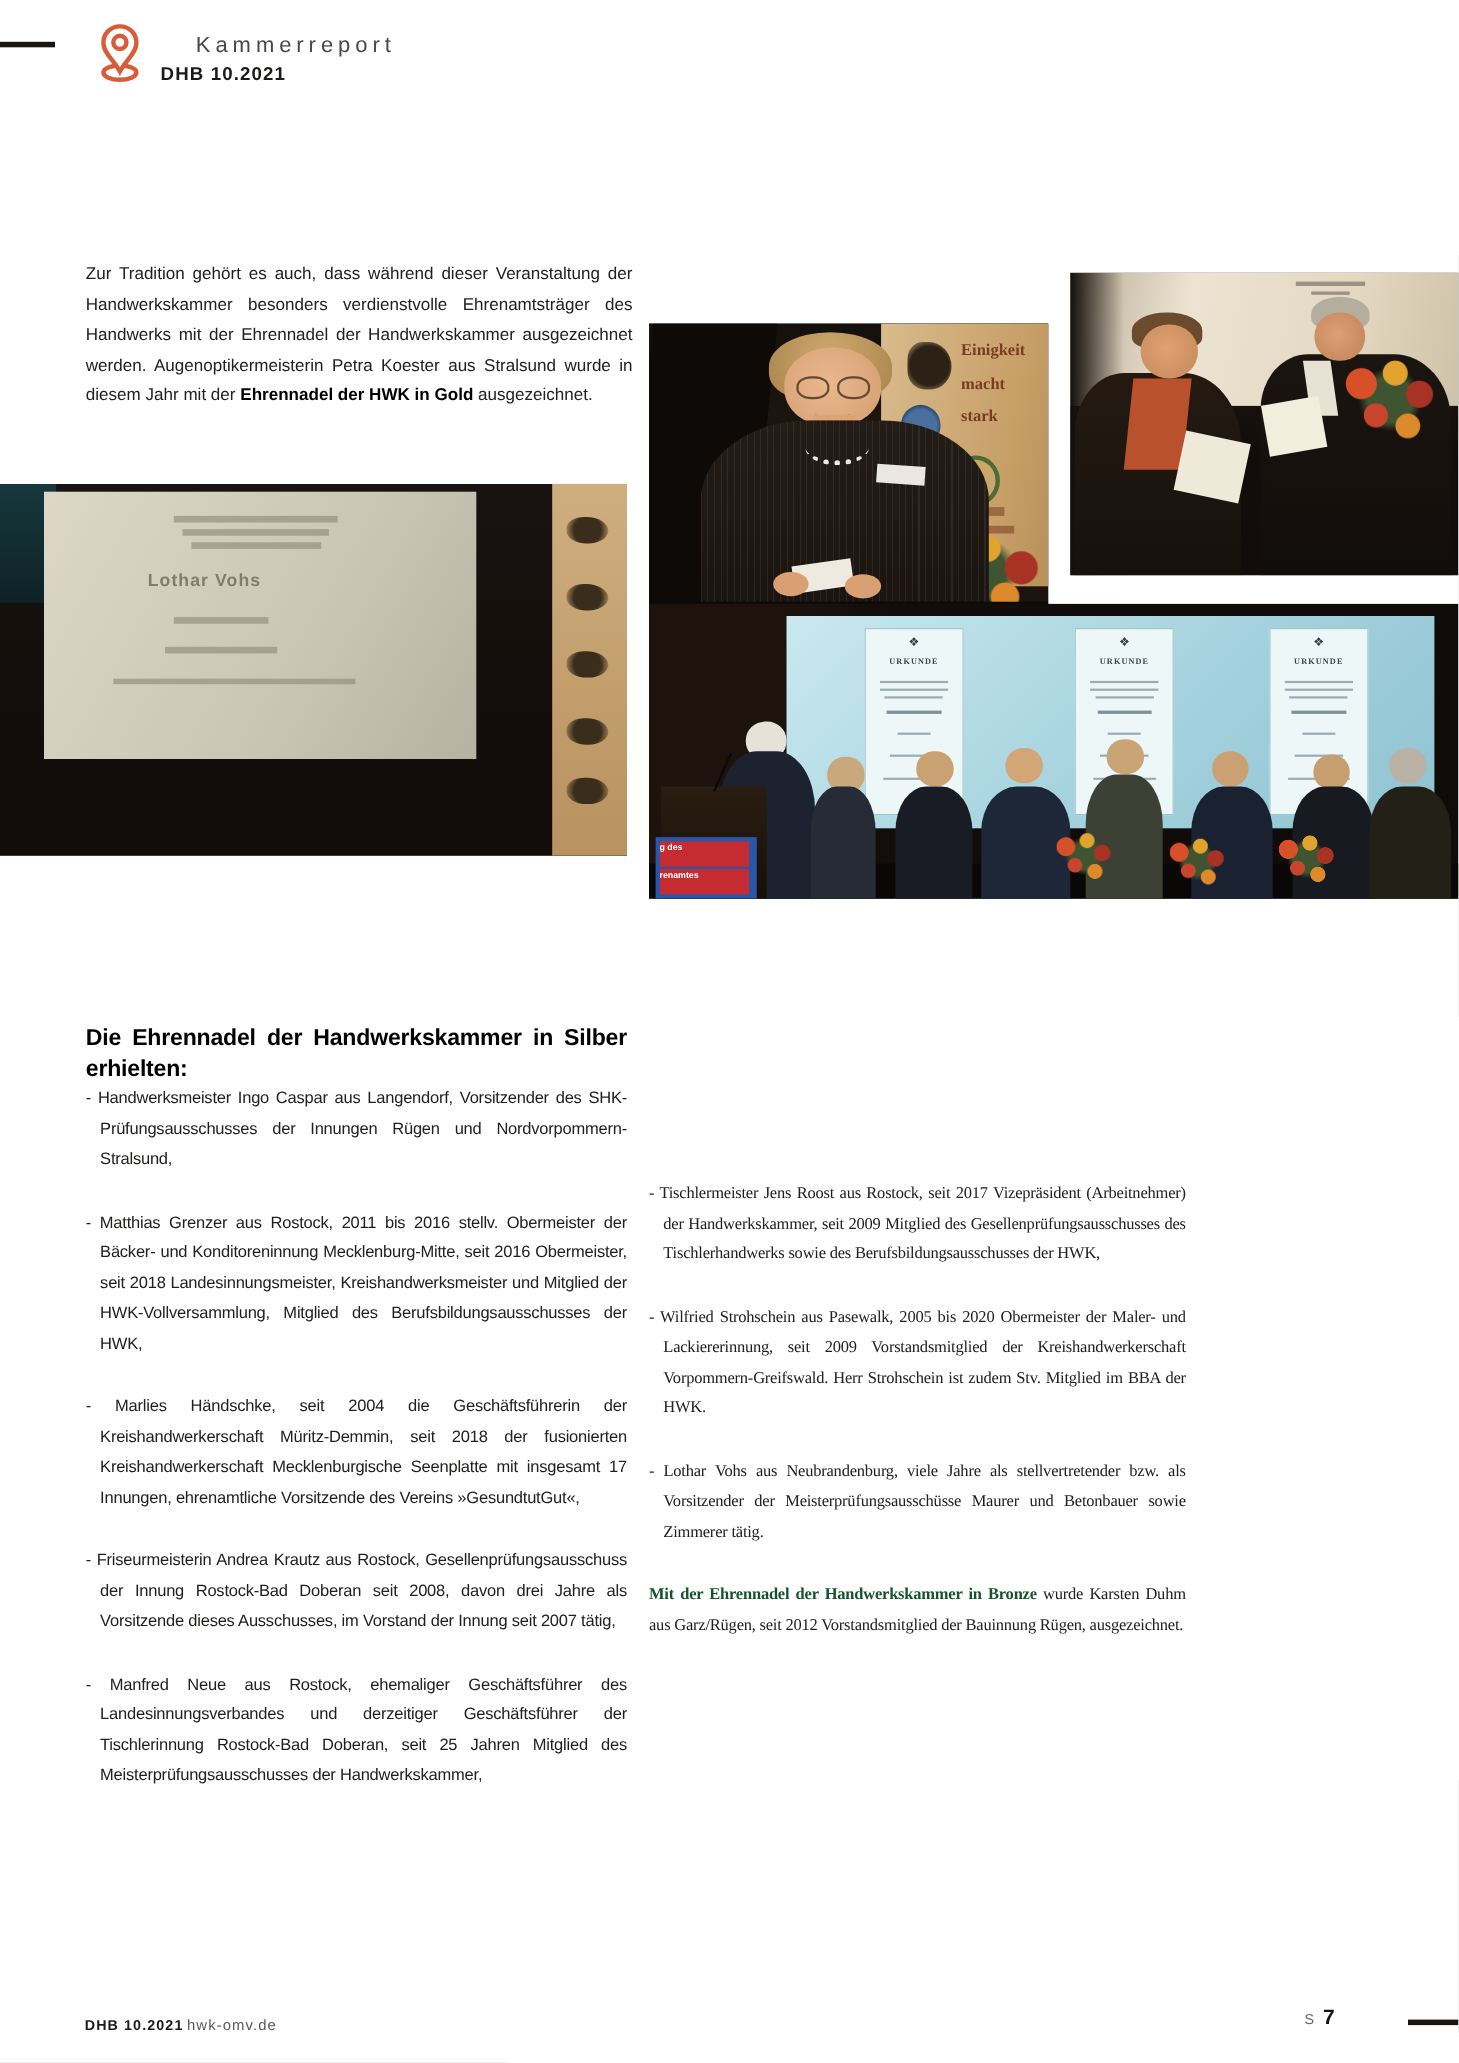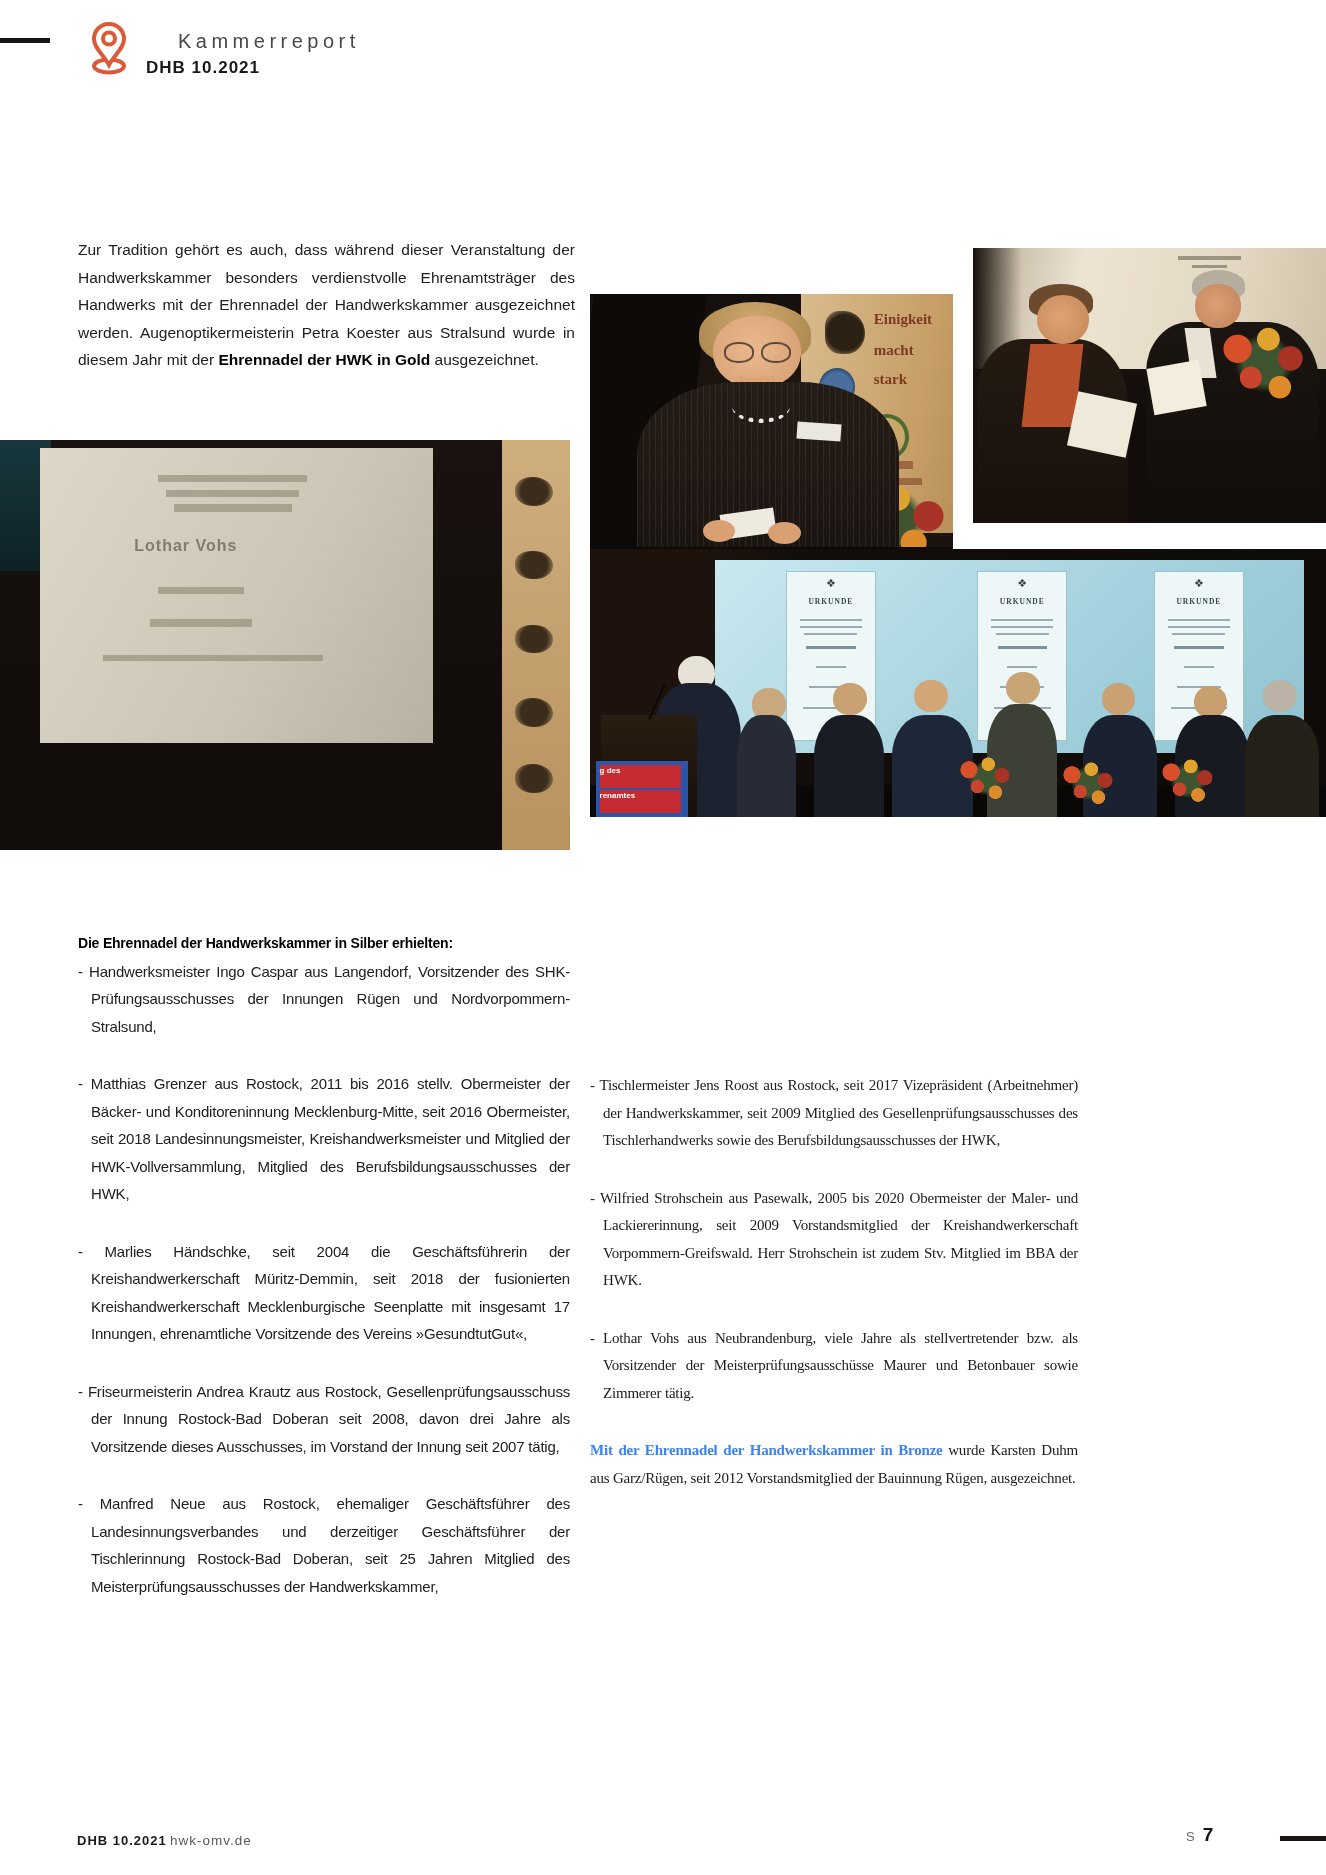--- a/index.html
+++ b/index.html
@@ -14,24 +14,24 @@
   .brand-title{font-size:20px;letter-spacing:4.5px;color:#474747;font-weight:500;padding-top:10px;margin-left:32px;}
   .brand-issue{font-size:17px;font-weight:800;color:#1a1a18;letter-spacing:1px;margin-top:5px;}
 
   
   .intro{position:absolute;left:78px;top:236px;width:497px;margin:0;font-size:15.5px;line-height:27.5px;
          text-align:justify;color:#21201e;}
   .intro b{color:#000;}
   .col{position:absolute;font-size:15px;line-height:27.5px;text-align:justify;color:#21201e;letter-spacing:-0.2px;}
   .col-left{left:78px;top:930px;width:492px;}
   .col-right{left:590px;top:1072px;width:488px;font-family:Liberation Serif, serif;}
-  .col h2{font-size:14px;line-height:27.5px;margin:0;color:#000;letter-spacing:-0.2px;}
+  .col h2{font-size:21px;line-height:27.5px;margin:0;color:#000;letter-spacing:-0.2px;}
   .item{margin:0 0 30px 0;padding-left:13px;text-indent:-13px;}
   .bronze{margin:0;}
-  .bronze b{color:#3b82f6;}
+  .bronze b{color:#14532d;}
 
   
   .footer-issue{position:absolute;left:77px;top:1833px;font-size:13px;font-weight:800;letter-spacing:1px;color:#1a1a18;}
   .footer-site{position:absolute;left:170px;top:1833px;font-size:13.5px;letter-spacing:1px;color:#5a5a58;}
   .footer-page{position:absolute;left:1186px;top:1824px;}
   .footer-page .s{font-size:13px;color:#6a6a68;letter-spacing:1px;margin-right:7px;}
   .footer-page .n{font-size:19px;font-weight:800;color:#121210;}
 
   
   .photo{position:absolute;margin:0;overflow:hidden;background:#171210;}
@@ -88,21 +88,21 @@
   .m1-shirt{left:15%;top:35%;width:15%;height:30%;background:#b9512c;transform:skewX(-6deg);}
   .m1-paper{left:28%;top:54%;width:17%;height:20%;background:#efe9da;transform:rotate(12deg);}
   .m2-hair{left:62%;top:8%;width:15%;height:11%;background:#b5ad9e;border-radius:50% 50% 35% 35%;}
   .m2-face{left:63%;top:13%;width:13%;height:16%;background:radial-gradient(circle at 45% 45%,#dda077,#c08257);border-radius:48%;}
   .m2-suit{left:49%;top:27%;width:49%;height:73%;background:linear-gradient(180deg,#1b1511,#110d0a);border-radius:25% 30% 0 0;}
   .m2-shirt{left:61%;top:29%;width:7%;height:18%;background:#e8e2d4;transform:skewX(8deg);}
   .m2-cert{left:50%;top:42%;width:15%;height:17%;background:#f2eddd;transform:rotate(-10deg);}
   .pr-bouquet{left:70%;top:26%;width:25%;height:35%;}
 
   
-  .p-talk{left:0;top:440px;width:570px;height:410px;background:linear-gradient(180deg,#191210,#120d0a 70%);}
+  .p-talk{left:0;top:440px;width:570px;height:338px;background:linear-gradient(180deg,#191210,#120d0a 70%);}
   .pt-teal{left:0;top:0;width:9%;height:32%;background:linear-gradient(180deg,#17383d,#0e2226);}
   .pt-screen{left:7%;top:2%;width:69%;height:72%;background:linear-gradient(120deg,#ddd7c8,#cbc5b5 60%,#b7b1a1);}
   .pt-bar{left:30%;background:#97907c;opacity:.7;height:2.5%;}
   .pt-b1{top:9%;width:38%;} .pt-b2{top:14%;width:34%;left:32%;} .pt-b3{top:19%;width:30%;left:34%;}
   .pt-name{left:24%;top:30%;font-size:16px;font-weight:700;color:#847c6a;letter-spacing:1px;}
   .pt-b4{top:47%;width:22%;left:30%;} .pt-b5{top:58%;width:26%;left:28%;}
   .pt-b6{top:70%;width:56%;left:16%;height:2%;}
   .pt-banner{left:88%;top:0;width:12%;height:100%;background:linear-gradient(180deg,#cfae7e,#b8925f);}
   .pt-emb{left:20%;width:55%;height:7%;background:radial-gradient(circle,#3a2d1c 55%,rgba(58,45,28,0));border-radius:45% 55% 50% 50%;}
   .pt-e1{top:9%;} .pt-e2{top:27%;} .pt-e3{top:45%;} .pt-e4{top:63%;} .pt-e5{top:79%;}

